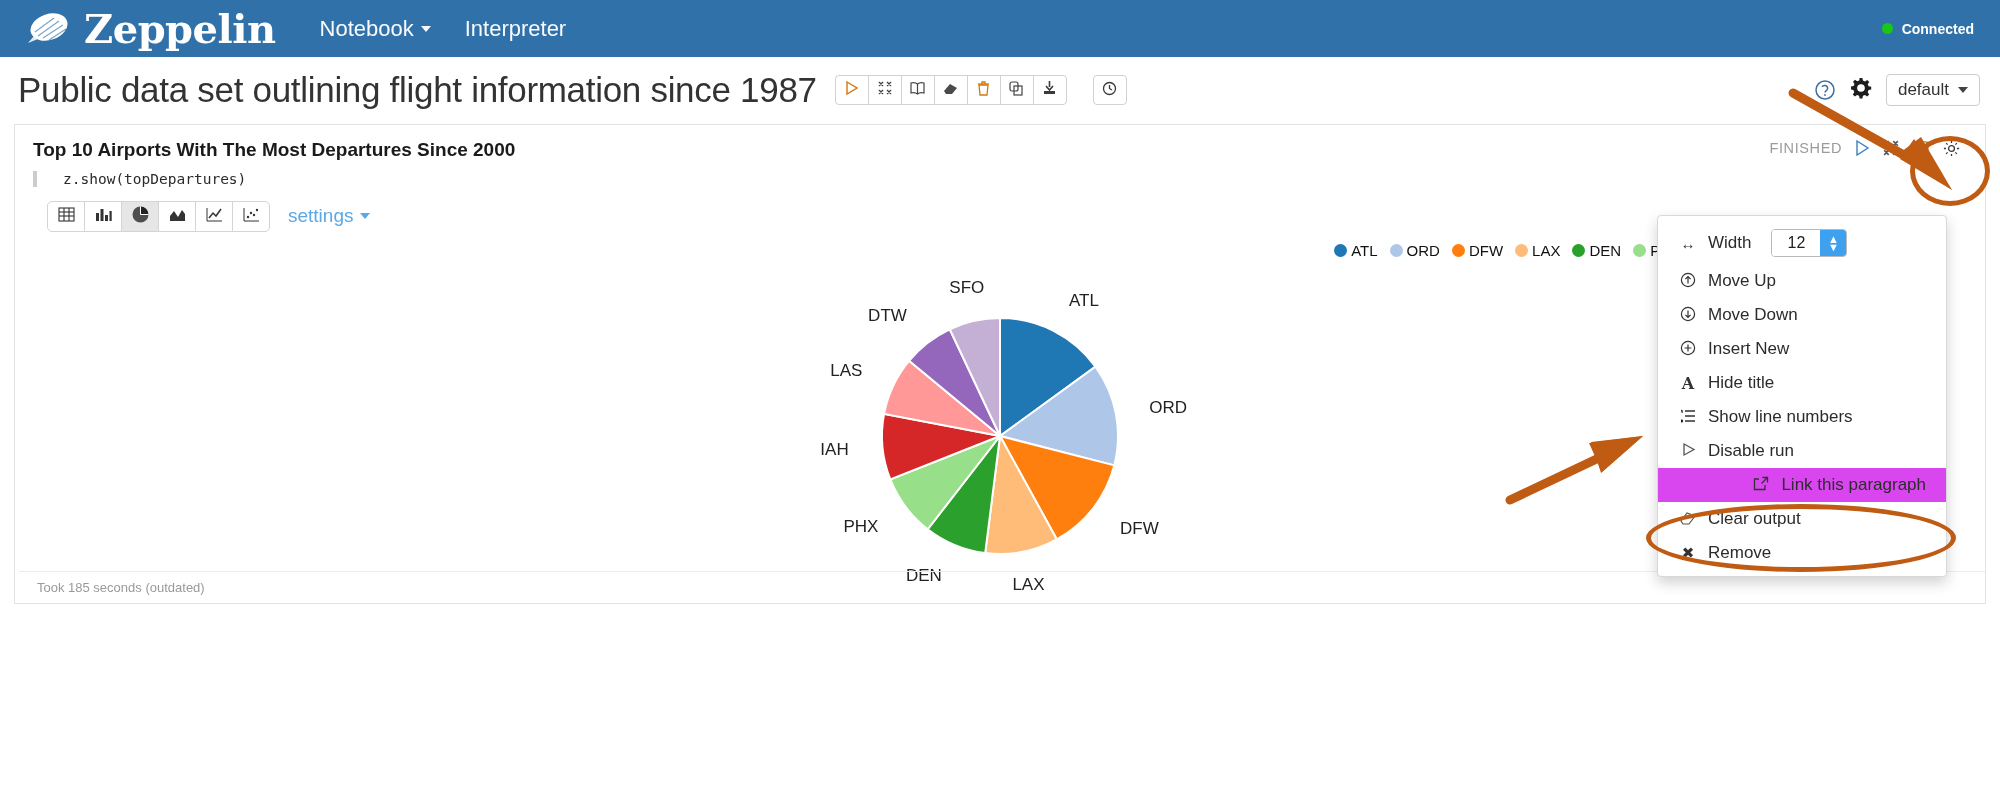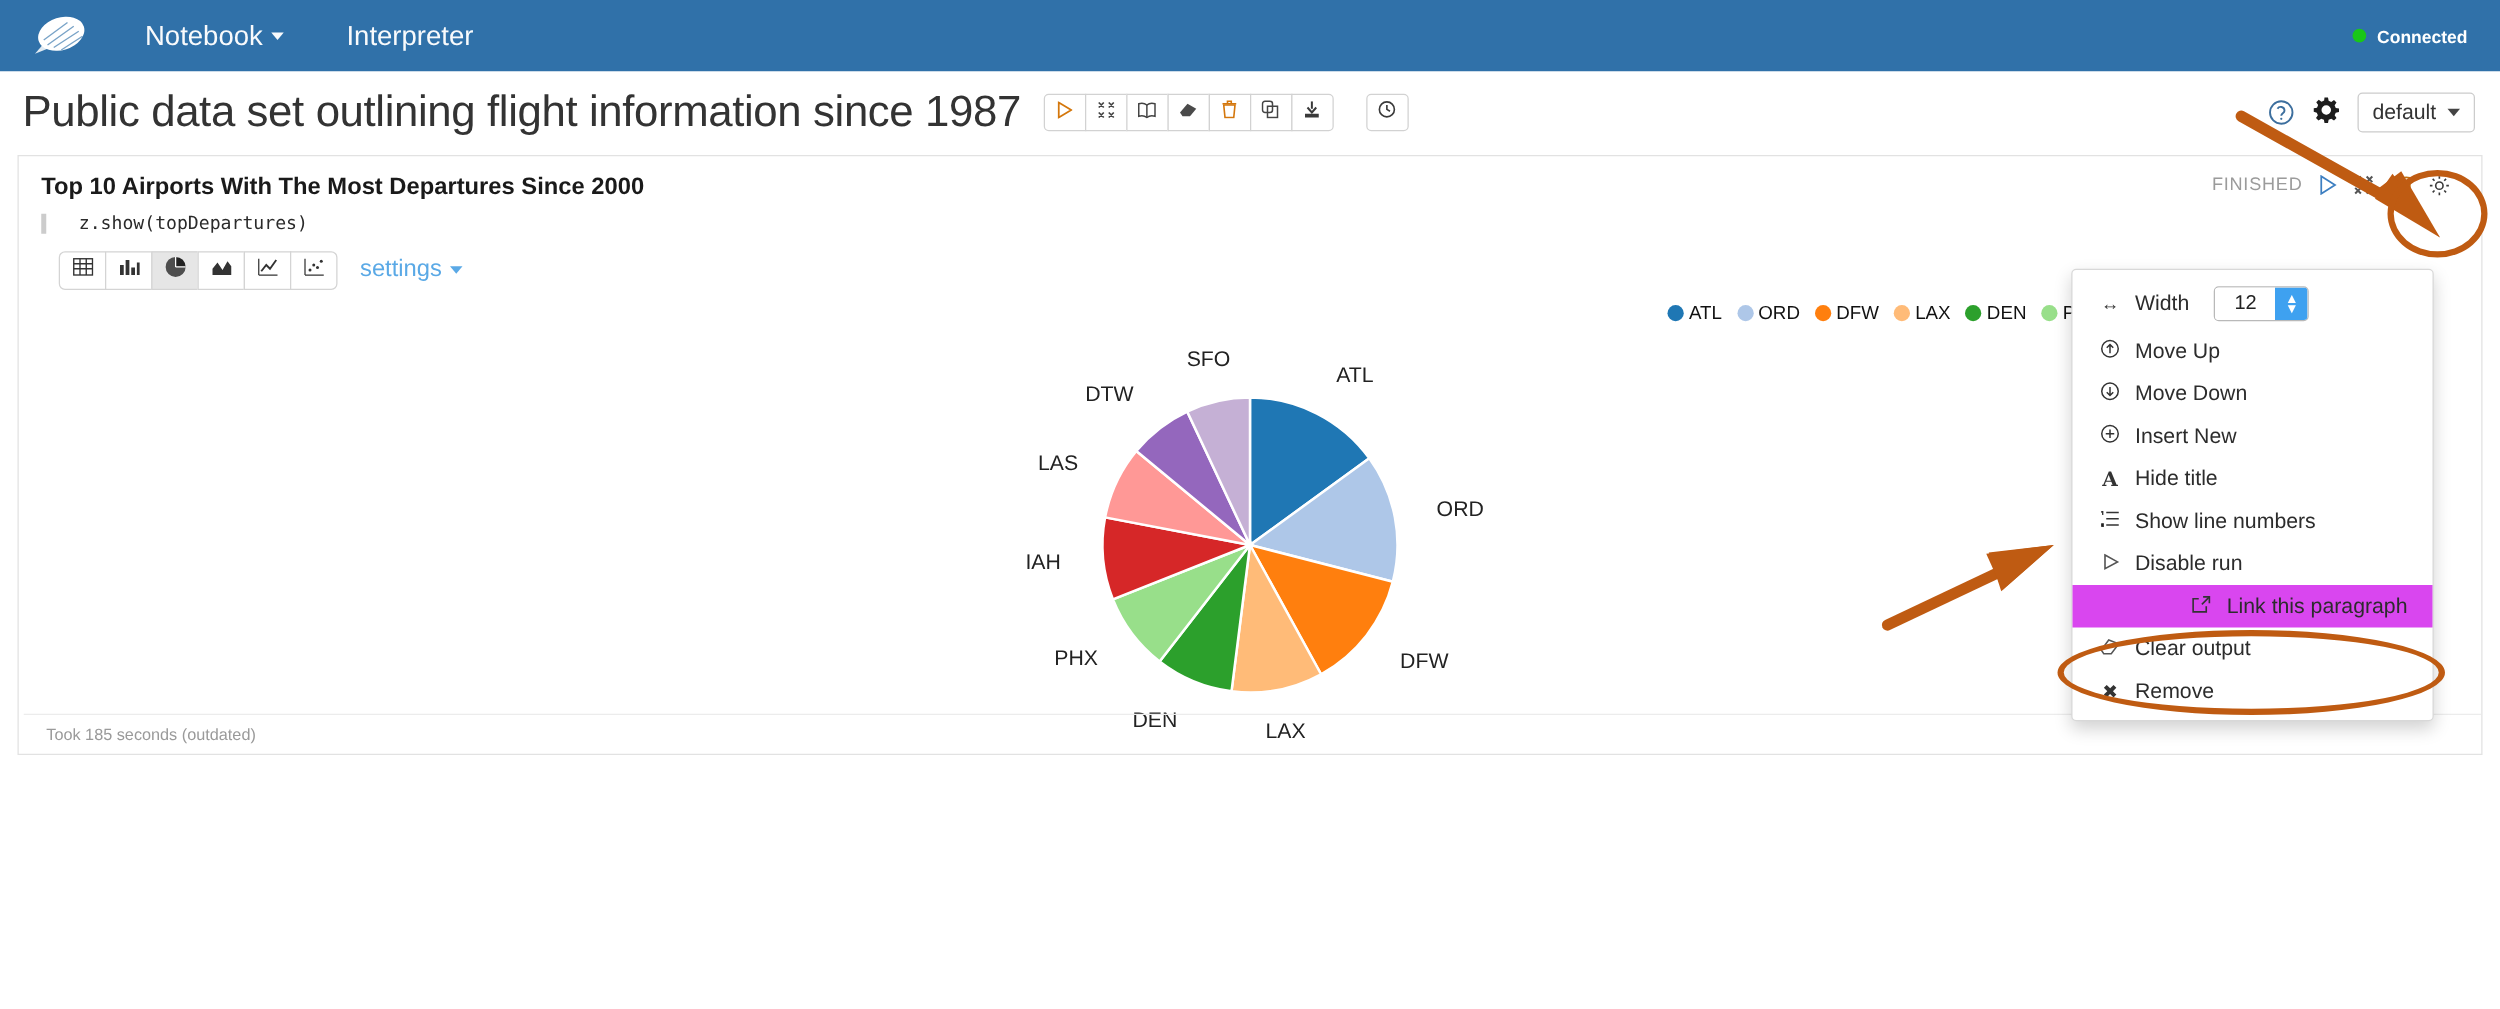--- a/index.html
+++ b/index.html
@@ -21,21 +21,21 @@
     position:relative;
   }
   .brand { display:flex; align-items:center; gap:12px; margin-right:44px; }
   .zep-logo { width:46px; height:34px; position:relative; }
   .zep-logo svg { display:block; }
   .brand-text {
     color:#fff; font-family:"DejaVu Serif", serif;
     font-size:40px; font-weight:bold; letter-spacing:-0.5px;
     line-height:1;
   }
-  .nav-links { display:flex; align-items:flex-start; gap:50px; }
+  .nav-links { display:flex; align-items:flex-start; gap:34px; }
   .nav-link {
     color:#ffffff; font-size:22px; text-decoration:none;
     display:flex; align-items:center; gap:7px; cursor:pointer;
     opacity:0.97;
   }
   .caret-down {
     width:0;height:0;border-left:5px solid transparent;
     border-right:5px solid transparent;border-top:6px solid currentColor;
     display:inline-block;
   }
@@ -199,20 +199,21 @@
         <ellipse cx="23" cy="15" rx="19" ry="13" fill="#ffffff" transform="rotate(-18 23 15)"></ellipse>
         <path d="M8 24 L2 31 L12 27 Z" fill="#ffffff" opacity="0.85"></path>
         <g stroke="#3071a9" stroke-width="1.1" opacity="0.65">
           <line x1="9" y1="20" x2="28" y2="6"></line>
           <line x1="12" y1="24" x2="33" y2="9"></line>
           <line x1="17" y1="26" x2="37" y2="13"></line>
           <line x1="23" y1="28" x2="40" y2="17"></line>
         </g>
       </svg>
     </span>
+    <span class="brand-text">Zeppelin</span>
   </div>
 
   <div class="nav-links">
     <a class="nav-link">
       <span>Notebook</span>
       <i class="caret-down"></i>
     </a>
     <a class="nav-link">
       <span>Interpreter</span>
     </a>

